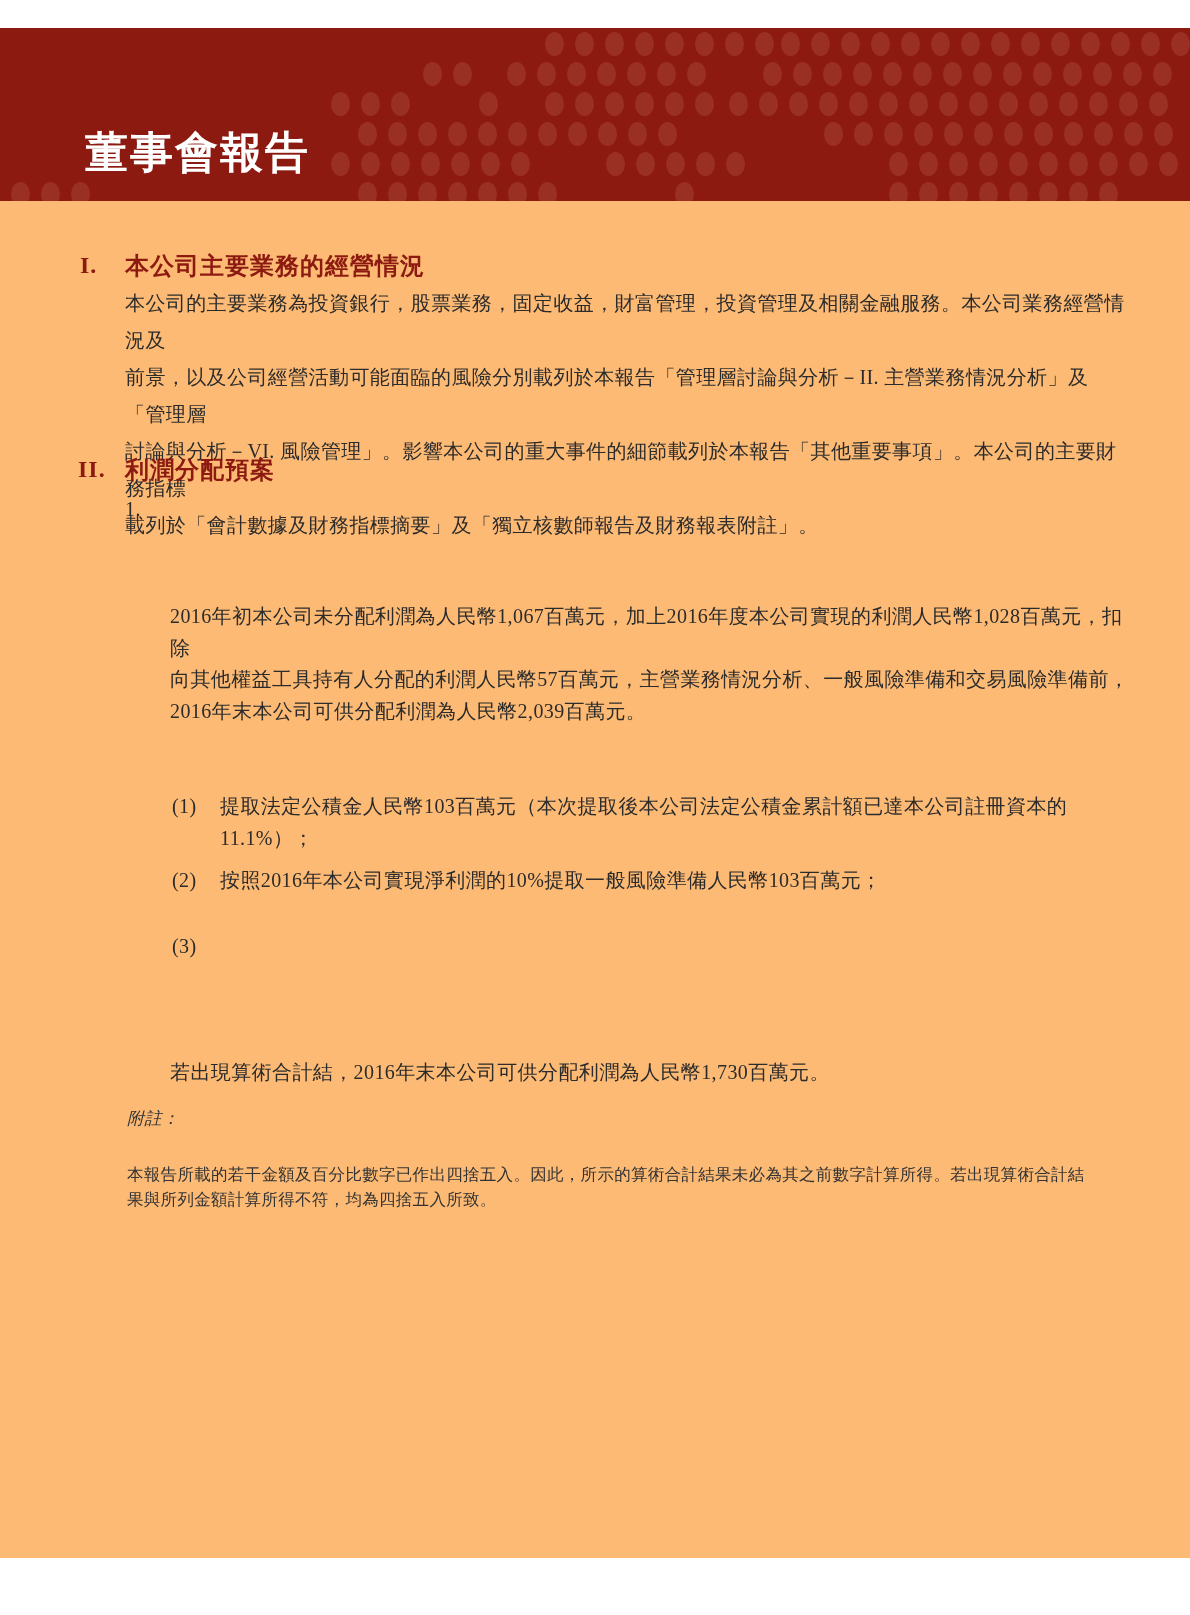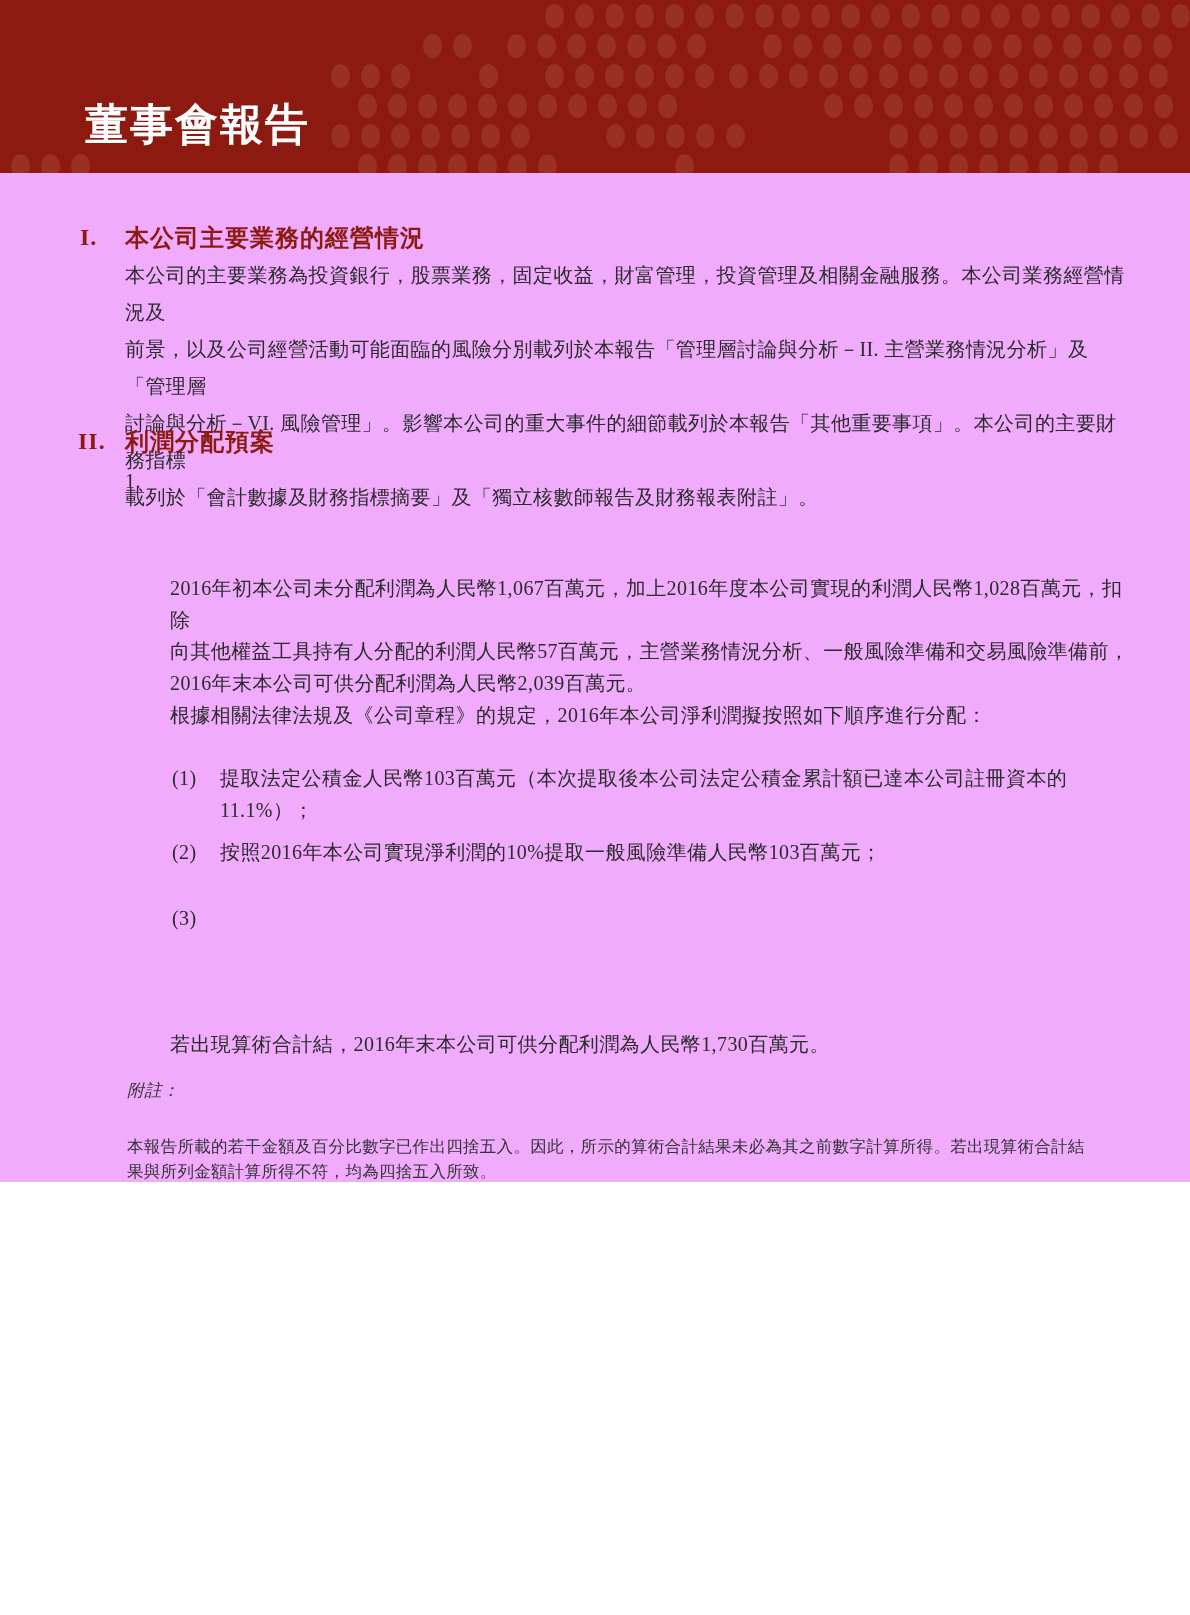--- a/index.html
+++ b/index.html
@@ -1,23 +1,24 @@
 <!DOCTYPE html>
 <html><head>
 <meta charset="utf-8">
 <style>
   * { margin: 0; padding: 0; box-sizing: border-box; }
   html, body { background: #ffffff; }
   .page {
     position: relative;
     width: 1190px;
-    height: 1182px;
-    background: #f0abfc;
+    height: 1530px;
+    background: #fdba74;
     overflow: hidden;
     font-family: "Liberation Serif", "DejaVu Serif", serif;
+    margin-top: 28px;
   }
   
   .banner {
     position: absolute;
     left: 0; top: 0;
     width: 1190px; height: 173px;
     background: #8c1a11;
     overflow: hidden;
   }
   .banner .dot {
@@ -231,21 +232,20 @@
 
   <div class="abs sec-num" style="left:78px; top:428px;">II.</div>
   <div class="abs sec-title" style="left:125px; top:426px;">利潤分配預案</div>
 
   <div class="abs body-text lh35" style="left:125px; top:464px;">1.</div>
 
   <div class="abs body-text lh32" style="left:170px; top:573px; width:965px;">2016年初本公司未分配利潤為人民幣1,067百萬元，加上2016年度本公司實現的利潤人民幣1,028百萬元，扣除
 向其他權益工具持有人分配的利潤人民幣57百萬元，主營業務情況分析、一般風險準備和交易風險準備前，
 2016年末本公司可供分配利潤為人民幣2,039百萬元。</div>
 
-  <div class="abs body-text lh32" style="left:170px; top:700px; width:965px;">根據相關法律法規及《公司章程》的規定，2016年本公司淨利潤擬按照如下順序進行分配：</div>
 
   <div class="abs body-text lh32" style="left:172px; top:763px;">(1)</div>
   <div class="abs body-text lh32" style="left:220px; top:763px; width:915px;">提取法定公積金人民幣103百萬元（本次提取後本公司法定公積金累計額已達本公司註冊資本的11.1%）；</div>
 
   <div class="abs body-text lh32" style="left:172px; top:837px;">(2)</div>
   <div class="abs body-text lh32" style="left:220px; top:837px; width:915px;">按照2016年本公司實現淨利潤的10%提取一般風險準備人民幣103百萬元；</div>
 
   <div class="abs body-text lh32" style="left:172px; top:903px;">(3)</div>
 
   <div class="abs body-text lh32" style="left:170px; top:1029px; width:965px;">若出現算術合計結，2016年末本公司可供分配利潤為人民幣1,730百萬元。</div>

